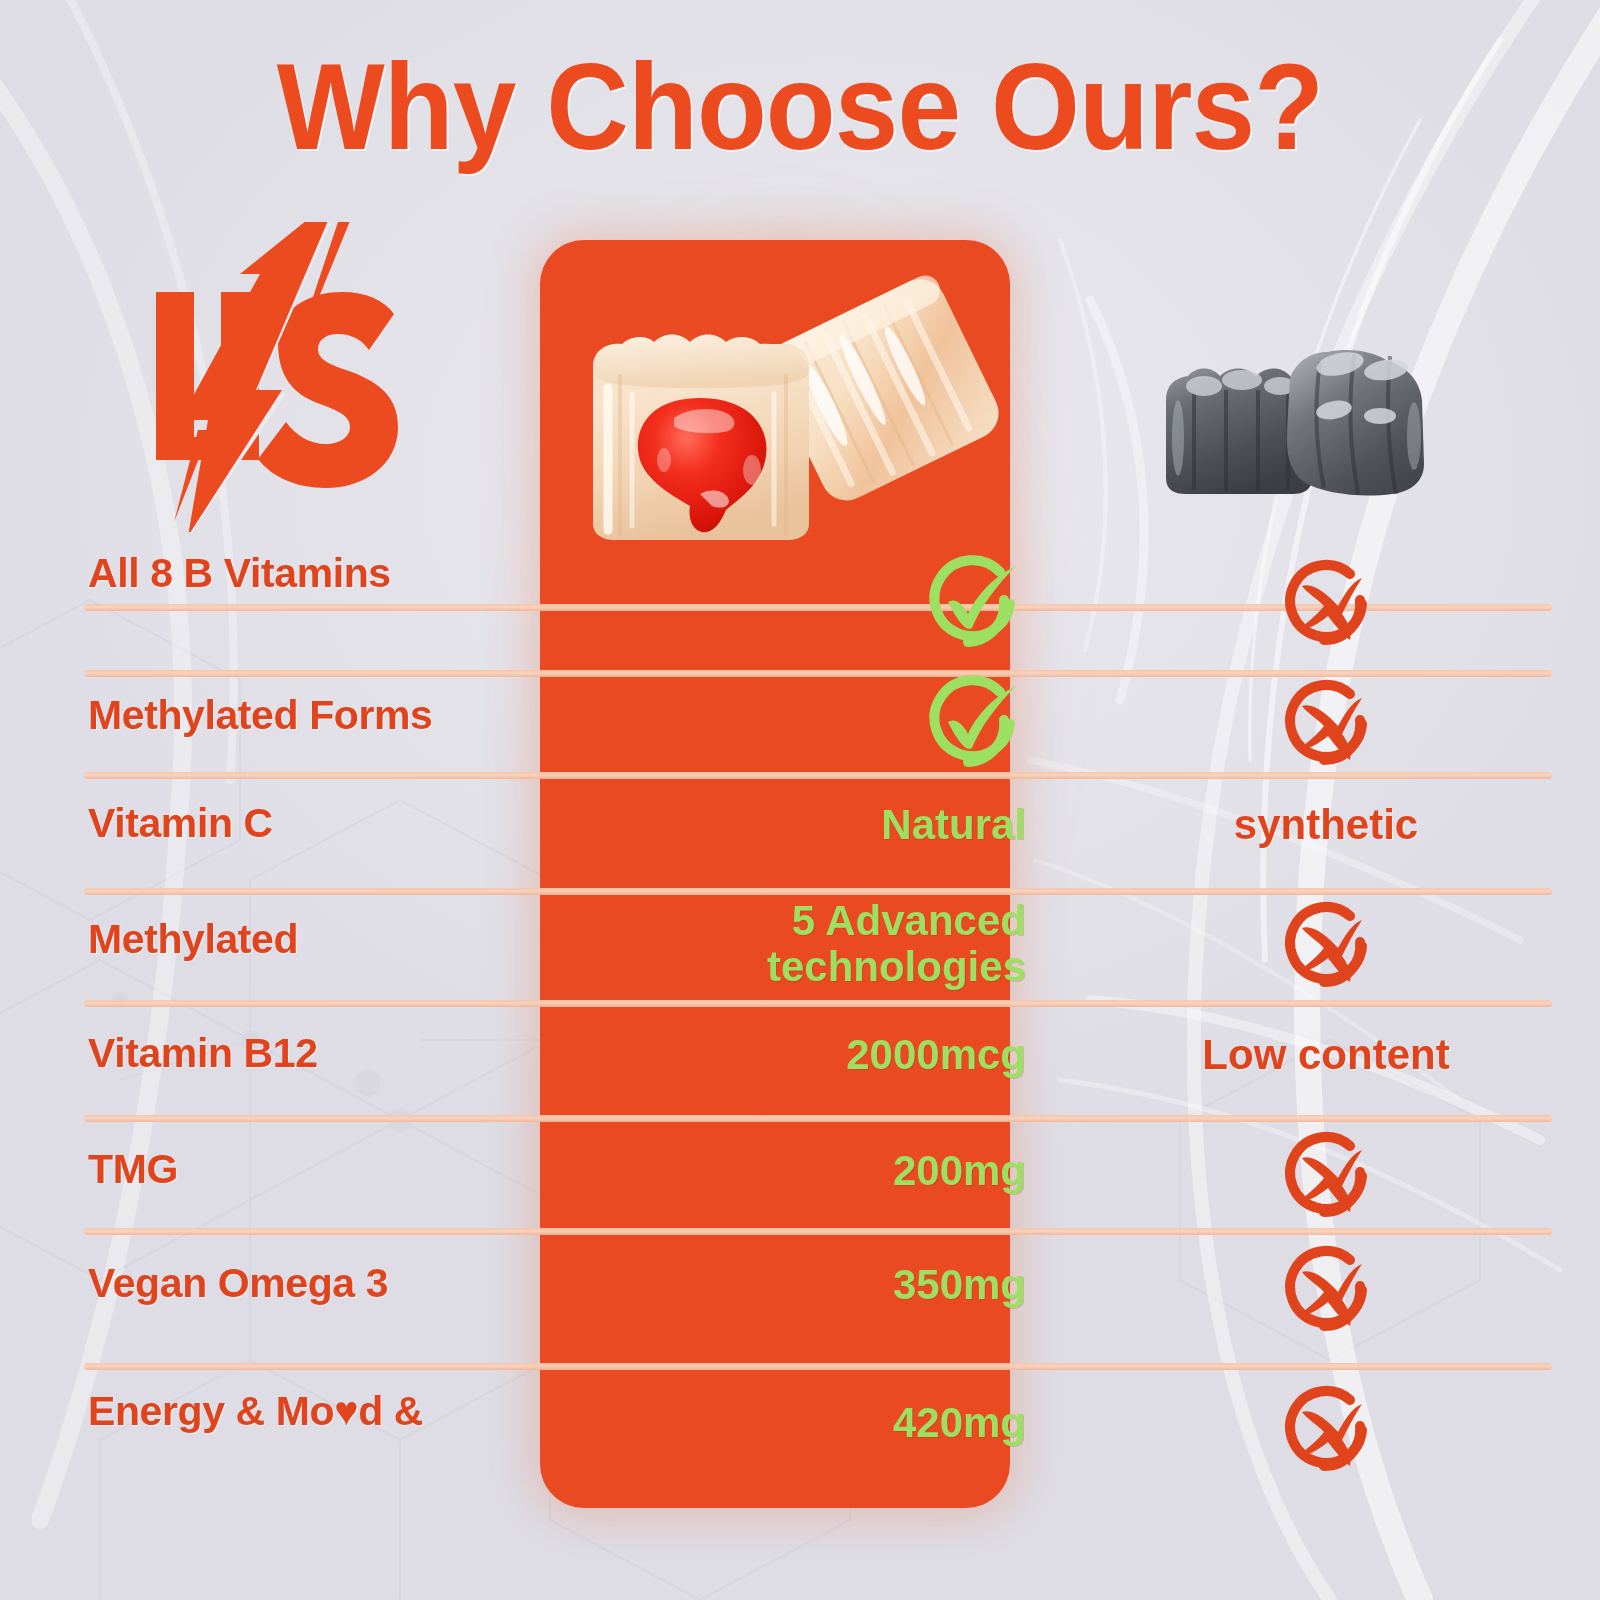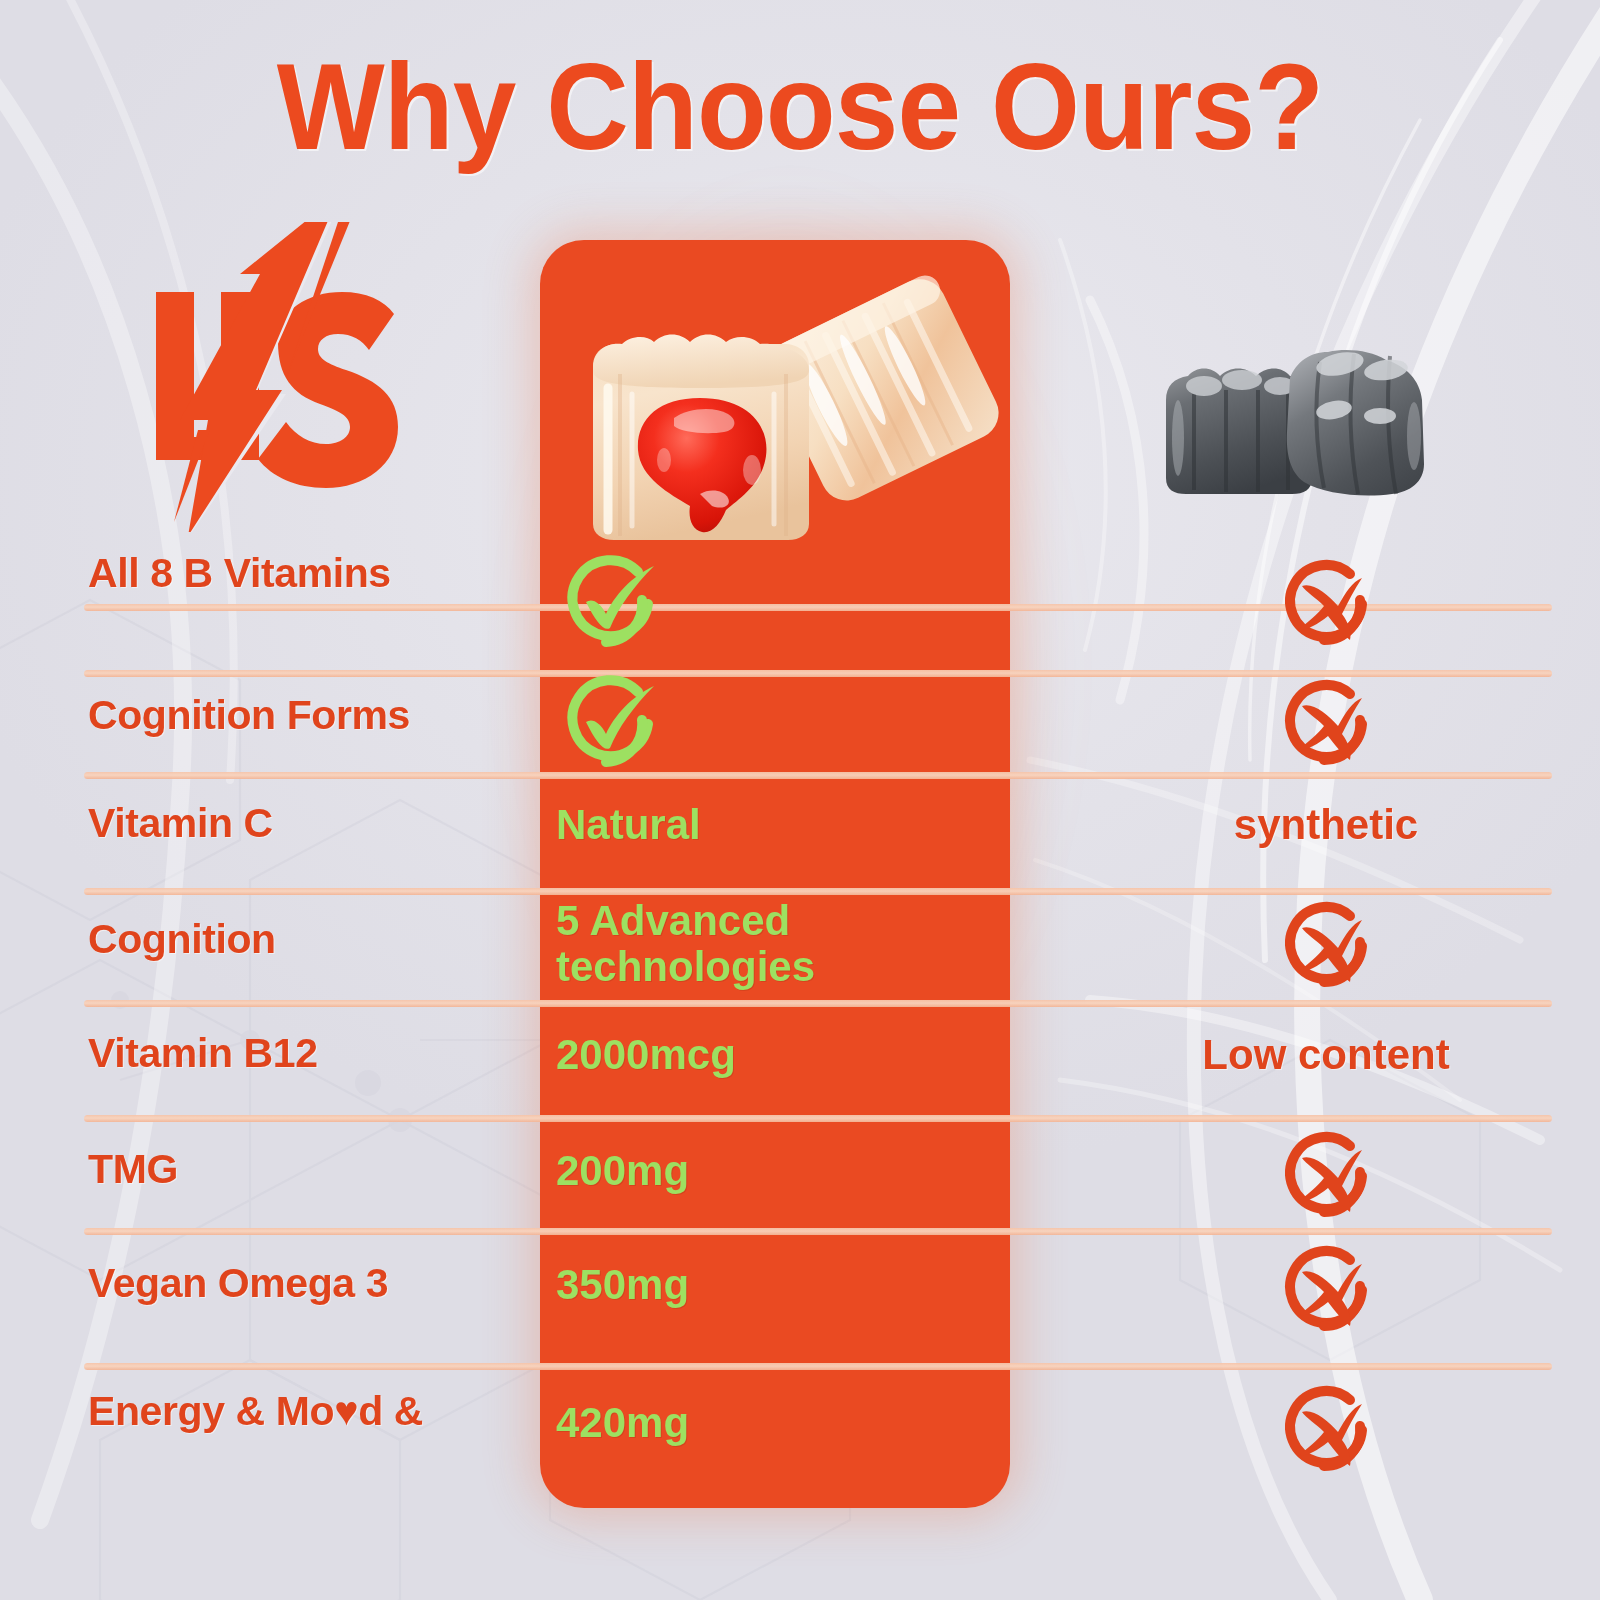--- a/index.html
+++ b/index.html
@@ -68,21 +68,21 @@
     position:absolute; left:72px; width:450px;
     color:#e0441c;
     font-weight:bold;
     font-size:41px;
     line-height:1.07;
     letter-spacing:-.4px;
     text-shadow:1px 1px 0 rgba(255,255,255,.5);
   }
   .cell-ours {
     position:absolute; left:540px; width:470px;
-    text-align:left;
+    text-align:right;
     color:#9de061;
     font-weight:bold;
     font-size:42px;
     line-height:1.1;
     text-shadow:1px 1px 0 rgba(120,40,10,.18);
   }
   .cell-theirs {
     position:absolute; left:1030px; width:560px;
     text-align:center;
     color:#e0441c;
@@ -341,21 +341,21 @@
         <svg width="100" height="96" viewBox="0 0 100 96">
           <path d="M74 18 A36 36 0 1 0 86 48" fill="none" stroke="#e0441c" stroke-width="10" stroke-linecap="round"></path>
           <path d="M84 44 A36 36 0 0 1 48 84" fill="none" stroke="#e0441c" stroke-width="10" stroke-linecap="round"></path>
           <path d="M26 30 C36 26 52 38 62 50 C70 36 76 26 86 22 C78 34 72 46 66 58 C72 66 76 76 74 84 C66 78 58 68 52 60 C42 68 32 74 22 74 C32 66 42 58 48 50 C40 42 30 36 26 30 Z" fill="#e0441c"></path>
         </svg>
       </span>
     </div>
   </div>
 
   <div class="row" style="top:0">
-    <div class="cell-feature" style="top:694px">Cognition Forms</div>
+    <div class="cell-feature" style="top:694px">Methylated Forms</div>
     <div class="cell-ours" style="top:672px">
       <span class="icon-wrap">
         <svg width="108" height="100" viewBox="0 0 108 100">
           <path d="M82 20 A38 38 0 1 0 92 52" fill="none" stroke="#9de061" stroke-width="10" stroke-linecap="round"></path>
           <path d="M86 48 A38 38 0 0 1 50 90" fill="none" stroke="#9de061" stroke-width="10" stroke-linecap="round"></path>
           <path d="M30 50 C36 46 44 50 50 62 C58 44 76 24 98 14 C78 34 62 56 54 76 C48 80 40 70 30 50 Z" fill="#9de061"></path>
         </svg>
       </span>
     </div>
     <div class="cell-theirs" style="top:676px">
@@ -369,21 +369,21 @@
     </div>
   </div>
 
   <div class="row" style="top:0">
     <div class="cell-feature" style="top:802px">Vitamin C</div>
     <div class="cell-ours" style="top:802px">Natural</div>
     <div class="cell-theirs" style="top:802px">synthetic</div>
   </div>
 
   <div class="row" style="top:0">
-    <div class="cell-feature" style="top:918px">Cognition</div>
+    <div class="cell-feature" style="top:918px">Methylated</div>
     <div class="cell-ours" style="top:898px">
       <div>5 Advanced</div>
       <div>technologies</div>
     </div>
     <div class="cell-theirs" style="top:898px">
       <span class="icon-wrap">
         <svg width="100" height="96" viewBox="0 0 100 96">
           <path d="M74 18 A36 36 0 1 0 86 48" fill="none" stroke="#e0441c" stroke-width="10" stroke-linecap="round"></path>
           <path d="M84 44 A36 36 0 0 1 48 84" fill="none" stroke="#e0441c" stroke-width="10" stroke-linecap="round"></path>
           <path d="M26 30 C36 26 52 38 62 50 C70 36 76 26 86 22 C78 34 72 46 66 58 C72 66 76 76 74 84 C66 78 58 68 52 60 C42 68 32 74 22 74 C32 66 42 58 48 50 C40 42 30 36 26 30 Z" fill="#e0441c"></path>

